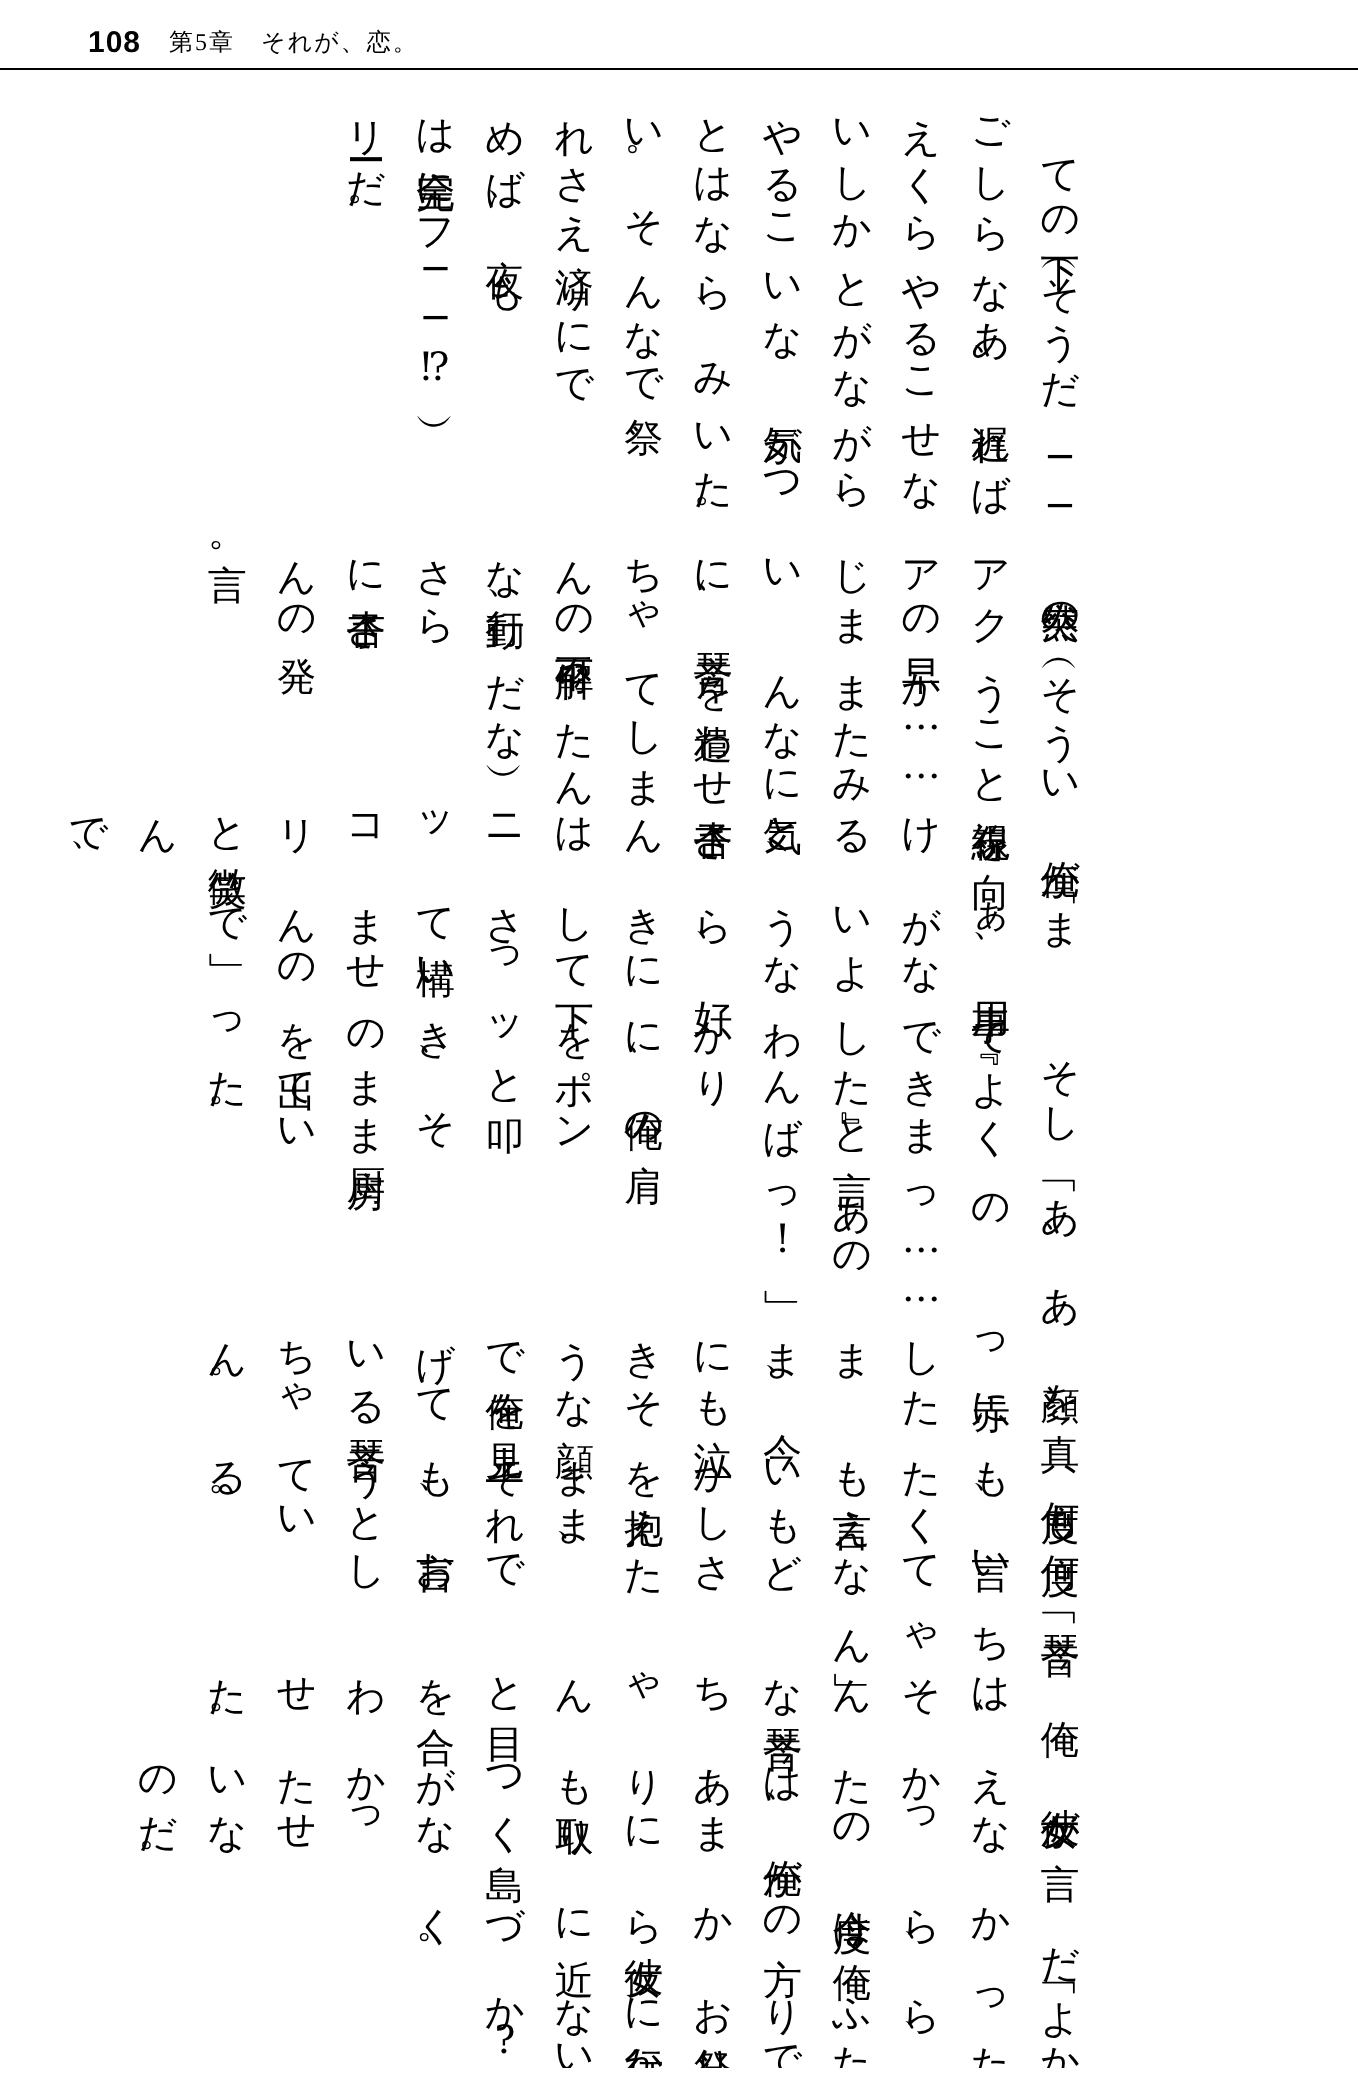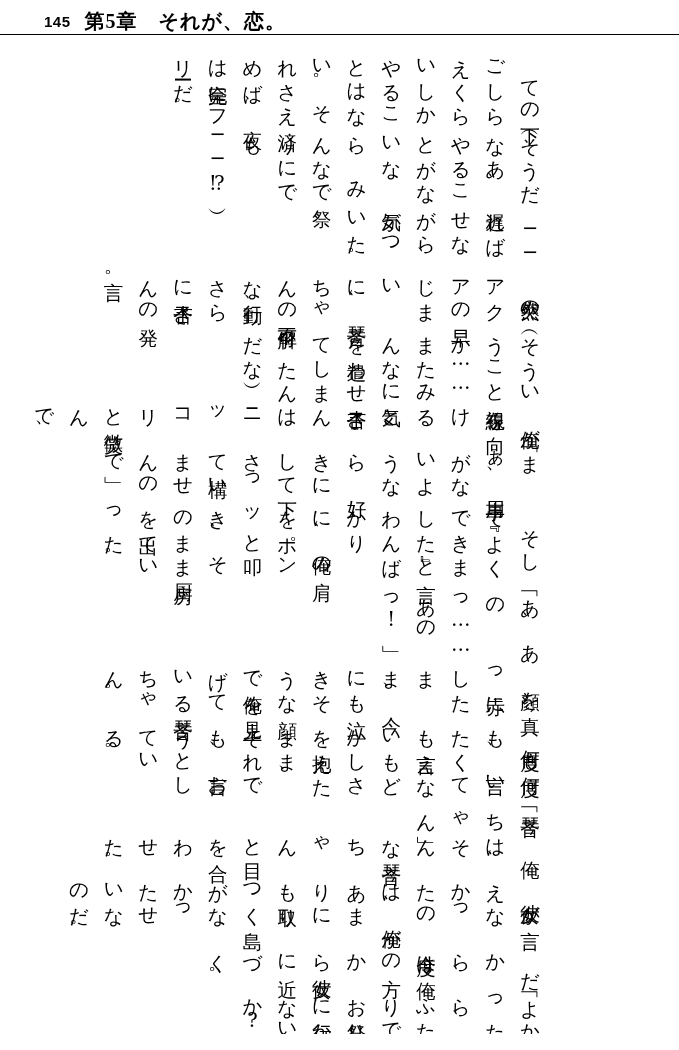--- a/index.html
+++ b/index.html
@@ -35,24 +35,23 @@
     gap: 14px;
     font-size: 14px;
     letter-spacing: 0.5px;
   }
   .header .page-number {
     font-weight: bold;
     font-size: 15px;
     font-family: "Liberation Sans", sans-serif;
   }
   .header .chapter-title {
-    font-size: 20px;
+    font-size: 12px;
     font-family: "Liberation Serif", serif;
     letter-spacing: 1px;
-    font-weight: bold;
   }
 
   .rule {
     position: absolute;
     top: 34px;
     left: 0;
     right: 0;
     height: 1px;
     background: #000000;
   }
@@ -92,21 +91,21 @@
   .vtext p.indent {
     text-indent: 1em;
   }
 </style>
 </head>
 <body>
 
 <div class="page">
 
   <div class="header">
-    <span class="page-number">145</span>
+    <span class="page-number">108</span>
     <span class="chapter-title">第5章　それが、恋。</span>
   </div>
 
   <div class="rule"></div>
 
   <div class="body-area">
     <div class="vtext" id="vtext">
         <p class="indent">ての下ごしらえくらいしかやることはない。それさえ済めば、夜は完全にフリーだ。</p>
         <p>（そうだなあ、やることがないなら、みんなで祭りにでも──⁉）</p>
         <p class="indent">──遅ればせながら、気がついた。</p>

